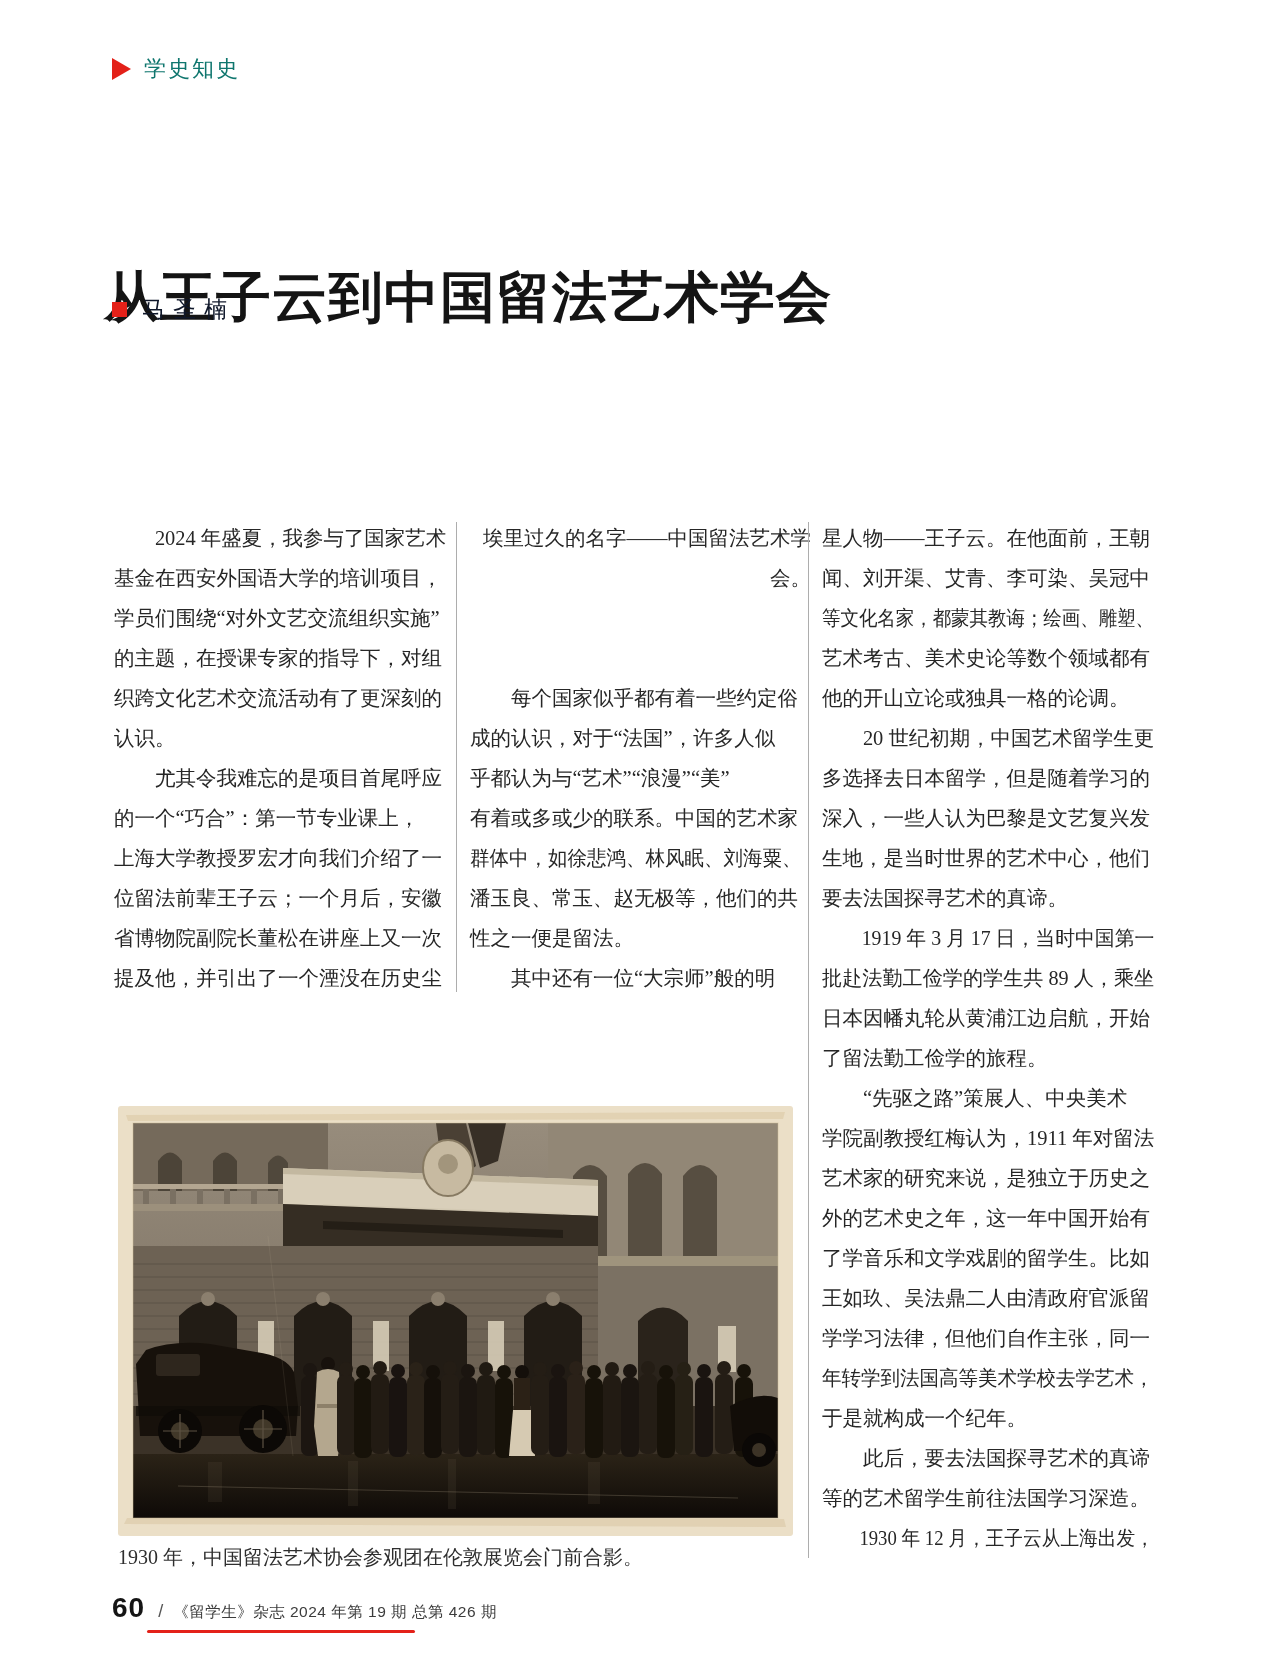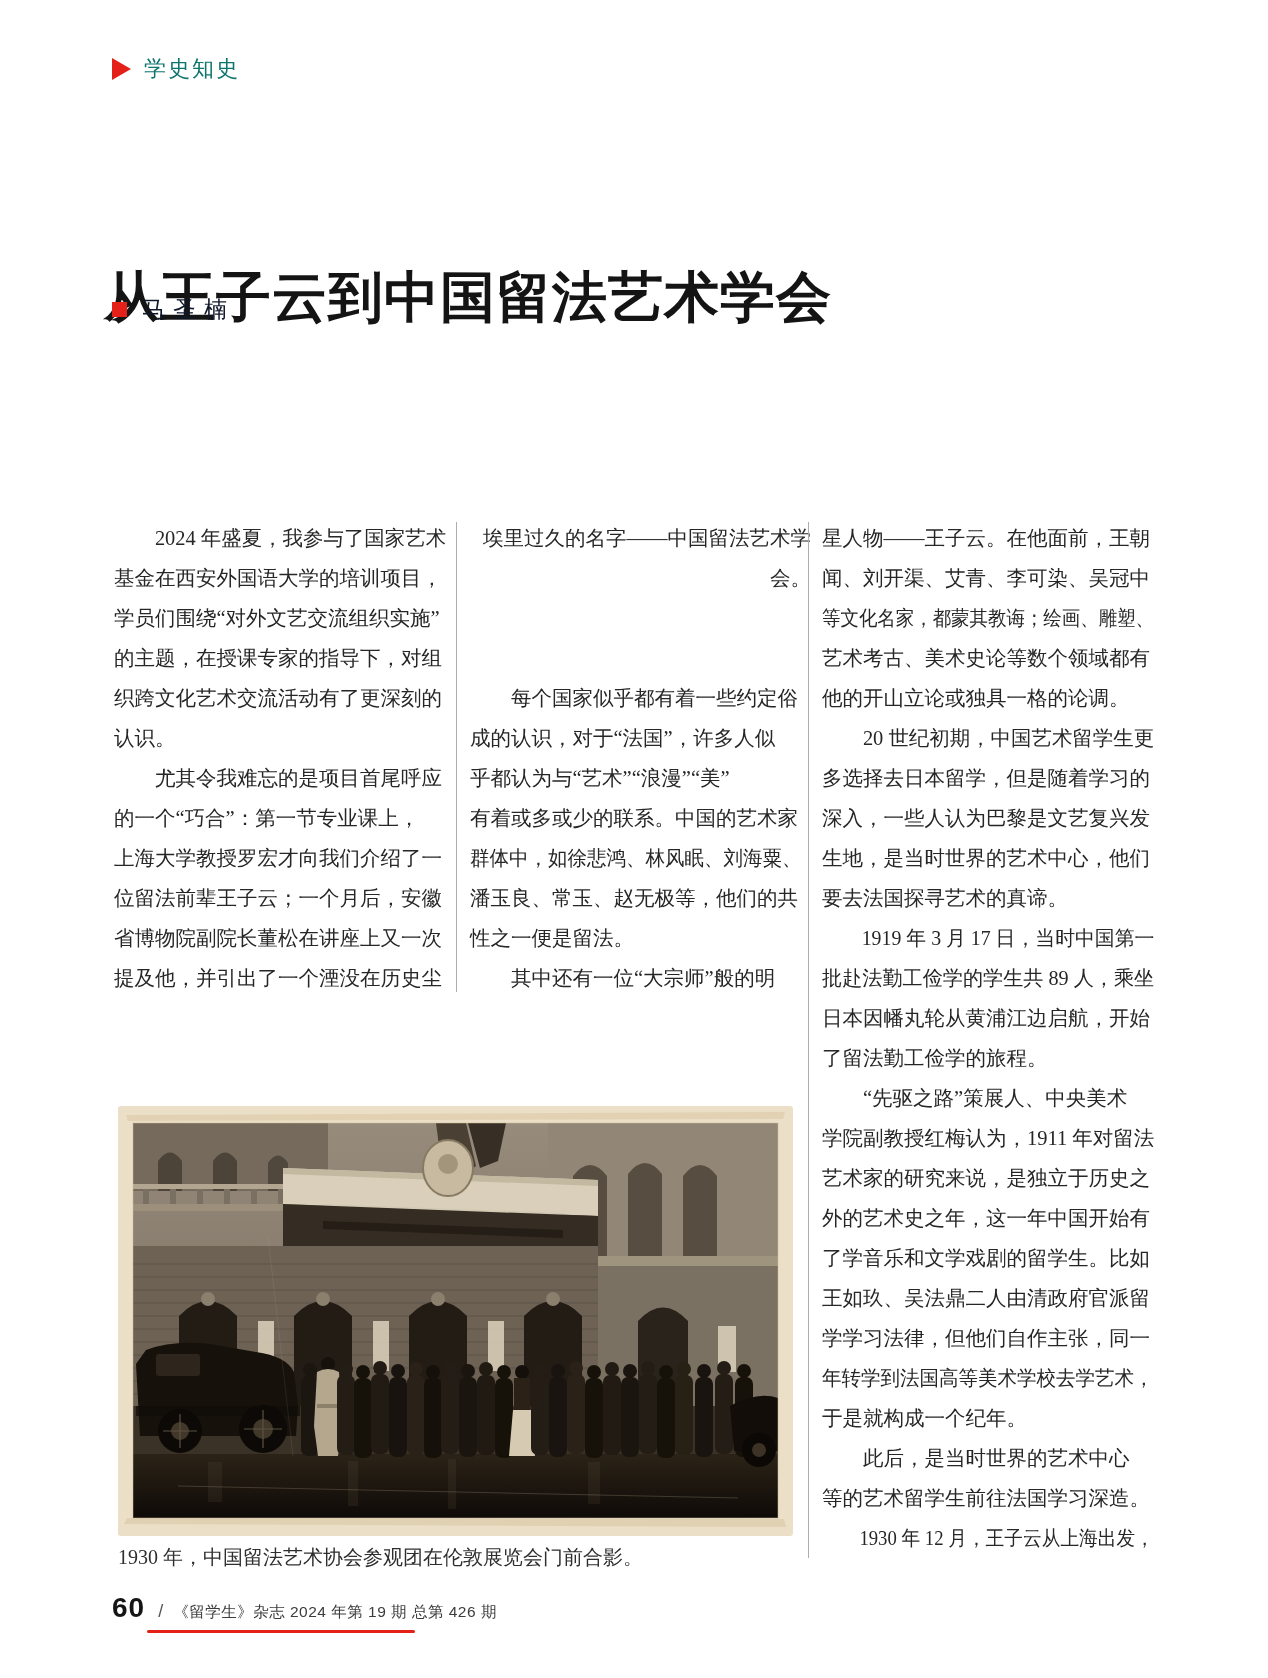--- a/index.html
+++ b/index.html
@@ -118,21 +118,21 @@
       <div class="tl">了留法勤工俭学的旅程。</div>
       <div class="tl">　　“先驱之路”策展人、中央美术</div>
       <div class="tl">学院副教授红梅认为，1911 年对留法</div>
       <div class="tl">艺术家的研究来说，是独立于历史之</div>
       <div class="tl">外的艺术史之年，这一年中国开始有</div>
       <div class="tl">了学音乐和文学戏剧的留学生。比如</div>
       <div class="tl">王如玖、吴法鼎二人由清政府官派留</div>
       <div class="tl">学学习法律，但他们自作主张，同一</div>
       <div class="tl" style="transform: scaleX(0.951289);">年转学到法国高等美术学校去学艺术，</div>
       <div class="tl">于是就构成一个纪年。</div>
-      <div class="tl">　　此后，是当时世界的艺术中心</div>
+      <div class="tl">　　此后，要去法国探寻艺术的真谛</div>
       <div class="tl">等的艺术留学生前往法国学习深造。</div>
       <div class="tl" style="transform: scaleX(0.912088);">　　1930 年 12 月，王子云从上海出发，</div>
     </div>
 
   <div class="vline" id="div1"></div>
   <div class="vline" id="div2"></div>
 
   <svg class="photo" viewBox="0 0 675 430" xmlns="http://www.w3.org/2000/svg">
     <defs>
       <linearGradient id="gWall" x1="0" y1="0" x2="0" y2="1">

